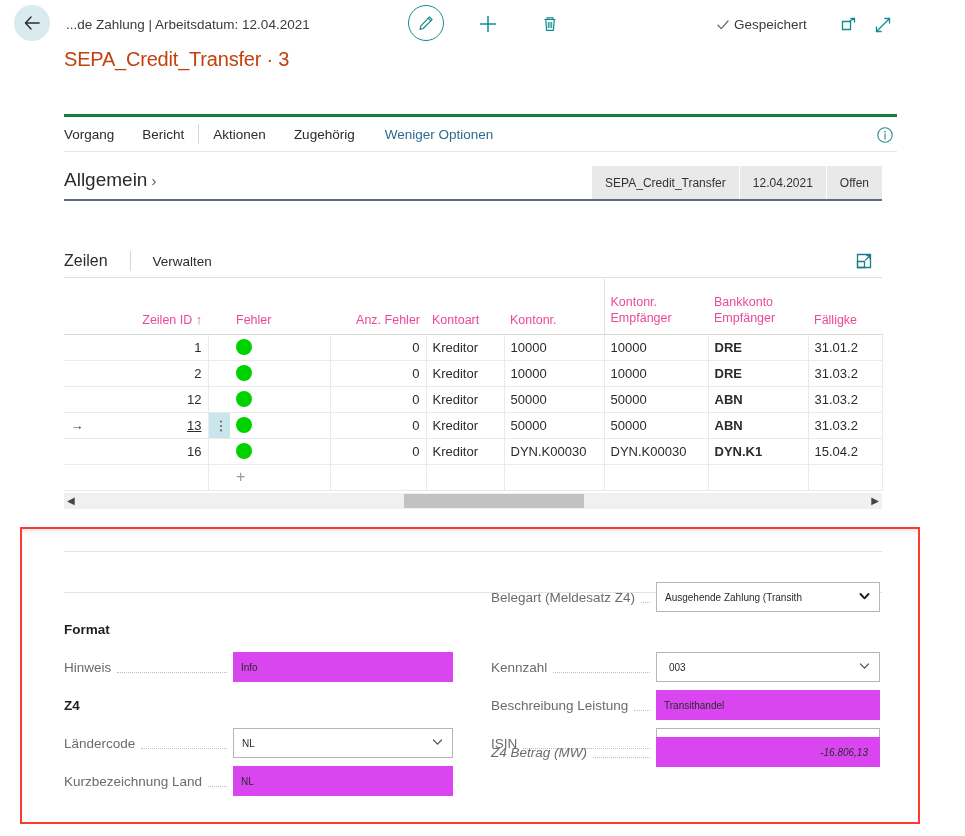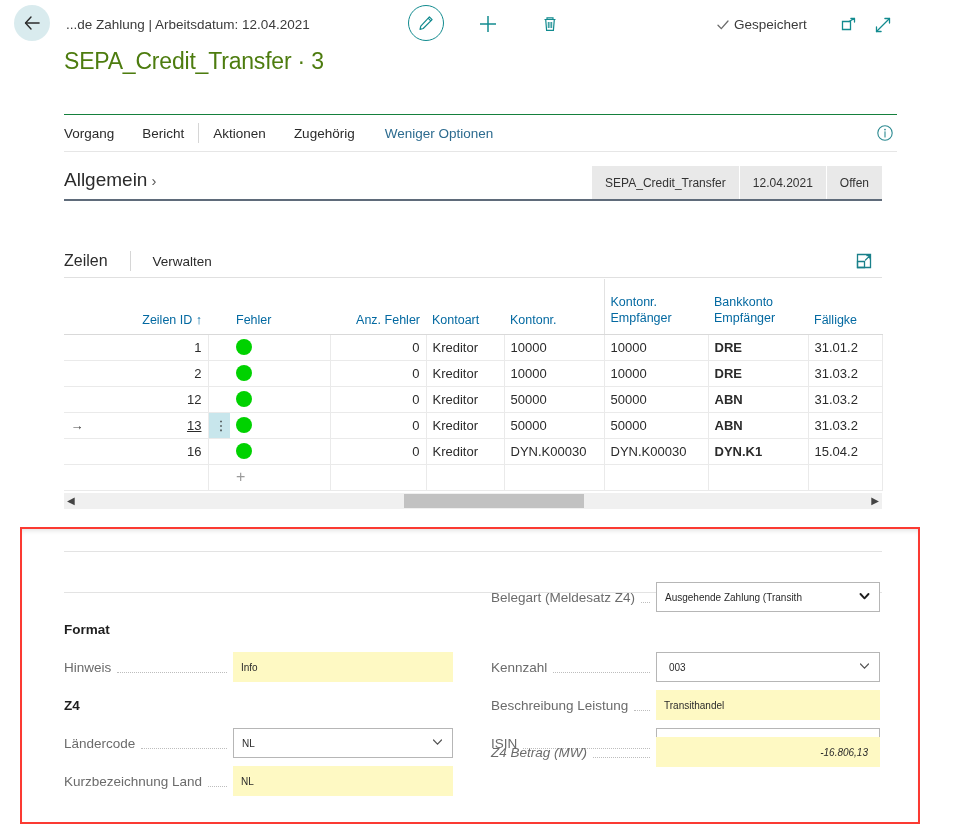--- a/index.html
+++ b/index.html
@@ -66,28 +66,28 @@
   }
   .expand-btn {
     position: absolute; left: 872px; top: 14px;
     width: 22px; height: 22px; cursor: pointer;
     display:flex; align-items:center; justify-content:center;
   }
 
   
   .page-title {
     position: absolute; left: 64px; top: 48px;
-    font-size: 23px; font-weight: 300; color: #4d7c0f;
+    font-size: 20px; font-weight: 300; color: #c2410c;
     letter-spacing: -0.2px; white-space: nowrap;
   }
 
   
   .ribbon {
     position: absolute; left: 64px; top: 114px; width: 833px; height: 38px;
-    border-top: 1px solid #15803d;
+    border-top: 3px solid #15803d;
     border-bottom: 1px solid #e6e6e6;
   }
   .ribbon-inner {
     display: flex; align-items: center; height: 100%;
     gap: 0px;
   }
   .ribbon-item {
     font-size: 13.5px; color: #2b2b2b; cursor: pointer;
     padding: 0 0px; white-space: nowrap;
   }
@@ -139,21 +139,21 @@
     position: absolute; right: 8px; top: 6px; width: 20px; height: 20px;
     cursor: pointer; display:flex;align-items:center;justify-content:center;
   }
 
   
   .grid-wrap {
     position: absolute; left: 64px; top: 279px; width: 818px;
   }
   table.grid { border-collapse: collapse; width: 818px; table-layout: fixed; }
   table.grid th {
-    font-size: 12.5px; font-weight: 400; color: #0369a1;
+    font-size: 12.5px; font-weight: 400; color: #ec4899;
     vertical-align: bottom; padding: 0 6px 7px 6px;
     height: 55px; border-bottom: 1px solid #d9d9d9;
     background: #fff;
   }
   table.grid th.lead { border-bottom: 1px solid #d9d9d9; }
   table.grid td {
     font-size: 13px; color: #2b2b2b; height: 26px;
     padding: 0 6px; border-bottom: 1px solid #eaeaea;
     border-right: 1px solid #eaeaea;
     background: #fff;
@@ -225,21 +225,21 @@
   .flabel.bold { color: #1f1f1f; font-weight: bold; }
   .fdots {
     flex: 1; margin: 0 6px; height: 1px;
     border-bottom: 1px dotted #bdbdbd; position: relative; top: 5px;
   }
   .fctl {
     height: 30px; display: flex; align-items: center;
     font-size: 10px; color: #2b2b2b; padding: 0 8px;
     position: relative;
   }
-  .fctl.readonly { background: #fef9c3; }
+  .fctl.readonly { background: #d946ef; }
   .fctl.editable { background: #ffffff; border: 1px solid #b6b6b6; }
   .fctl .chev {
     position: absolute; right: 8px; top: 50%; transform: translateY(-50%);
     pointer-events: none;
   }
   .fctl .val-right { width: 100%; text-align: right; padding-right: 4px; }
   .fctl .val-trunc {
     white-space: nowrap; overflow: hidden; text-overflow: clip;
     max-width: 182px; display: block;
   }

